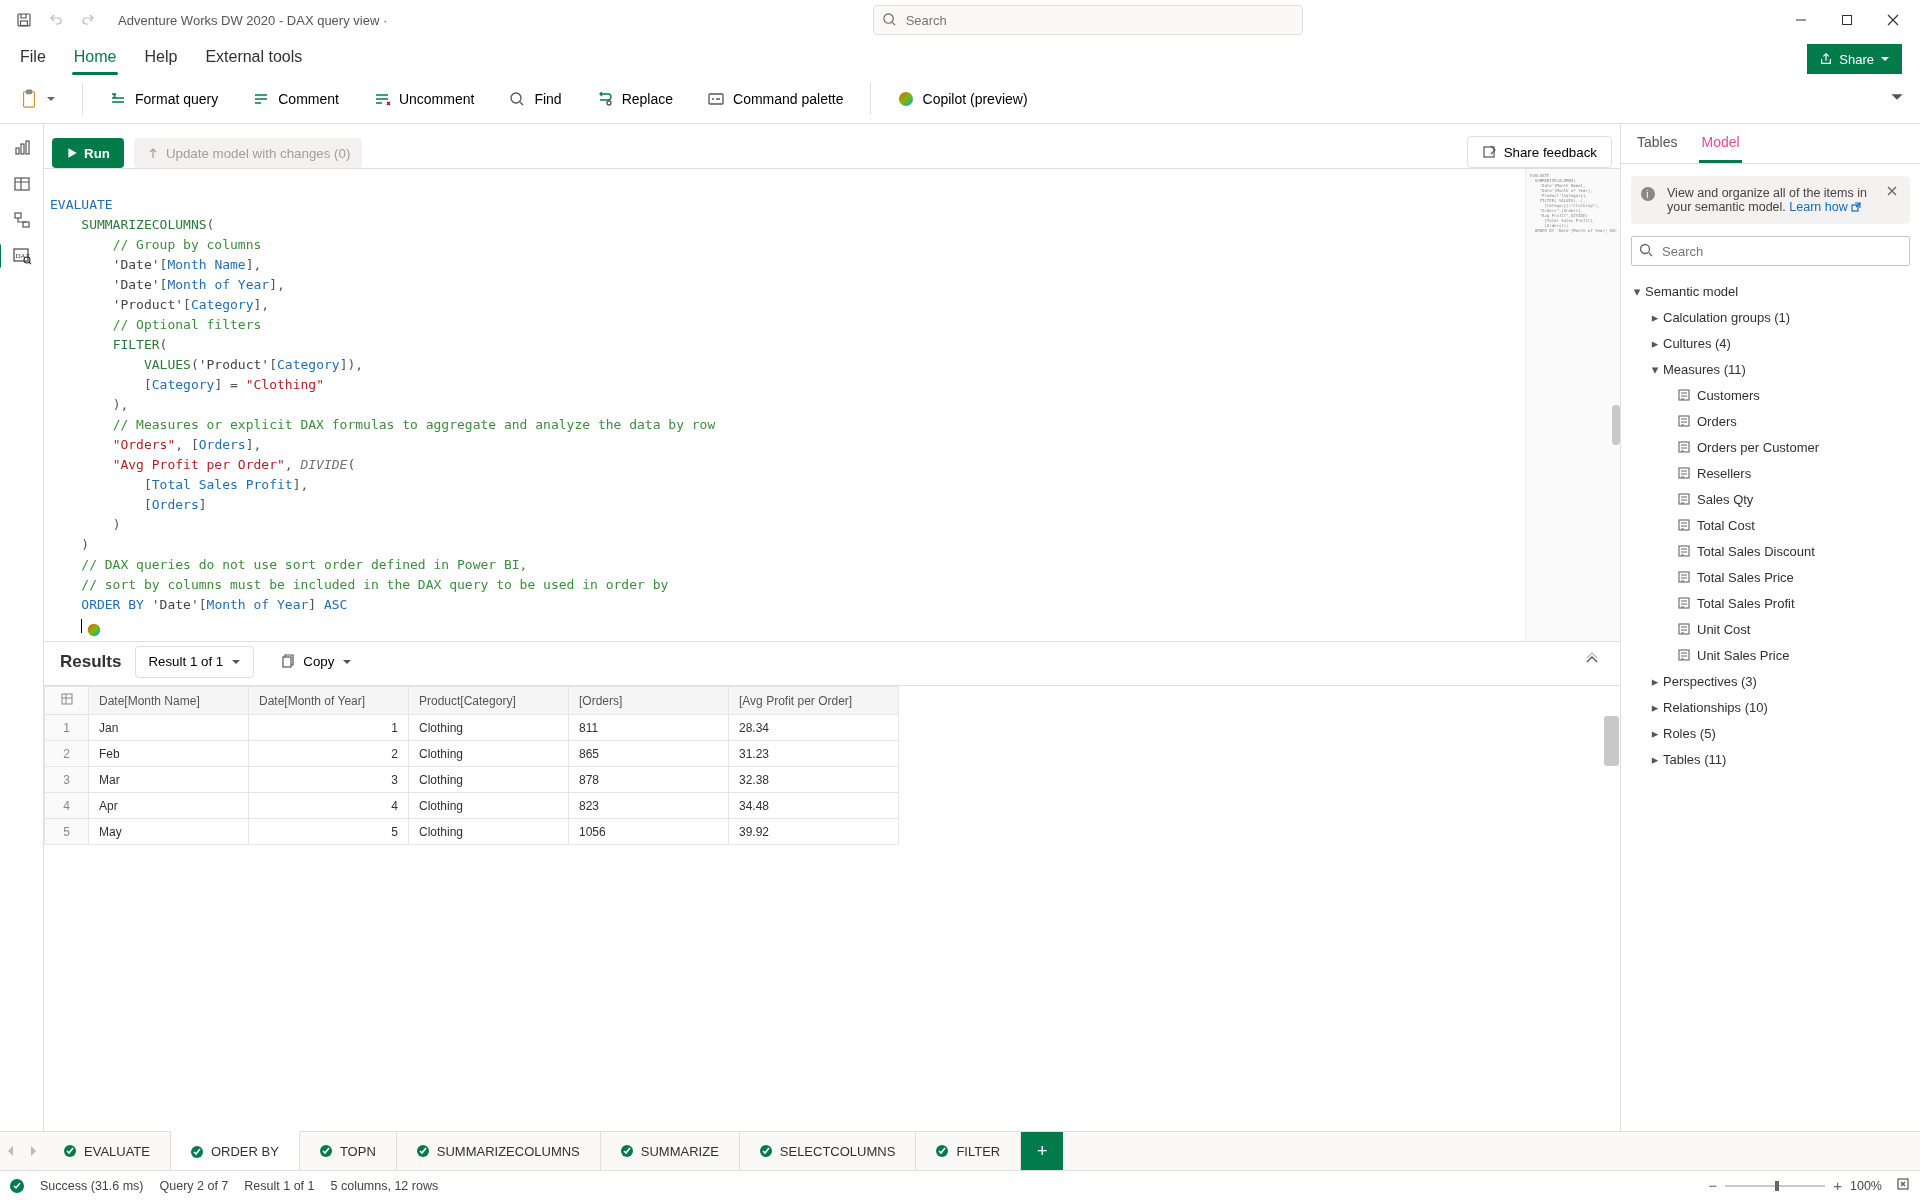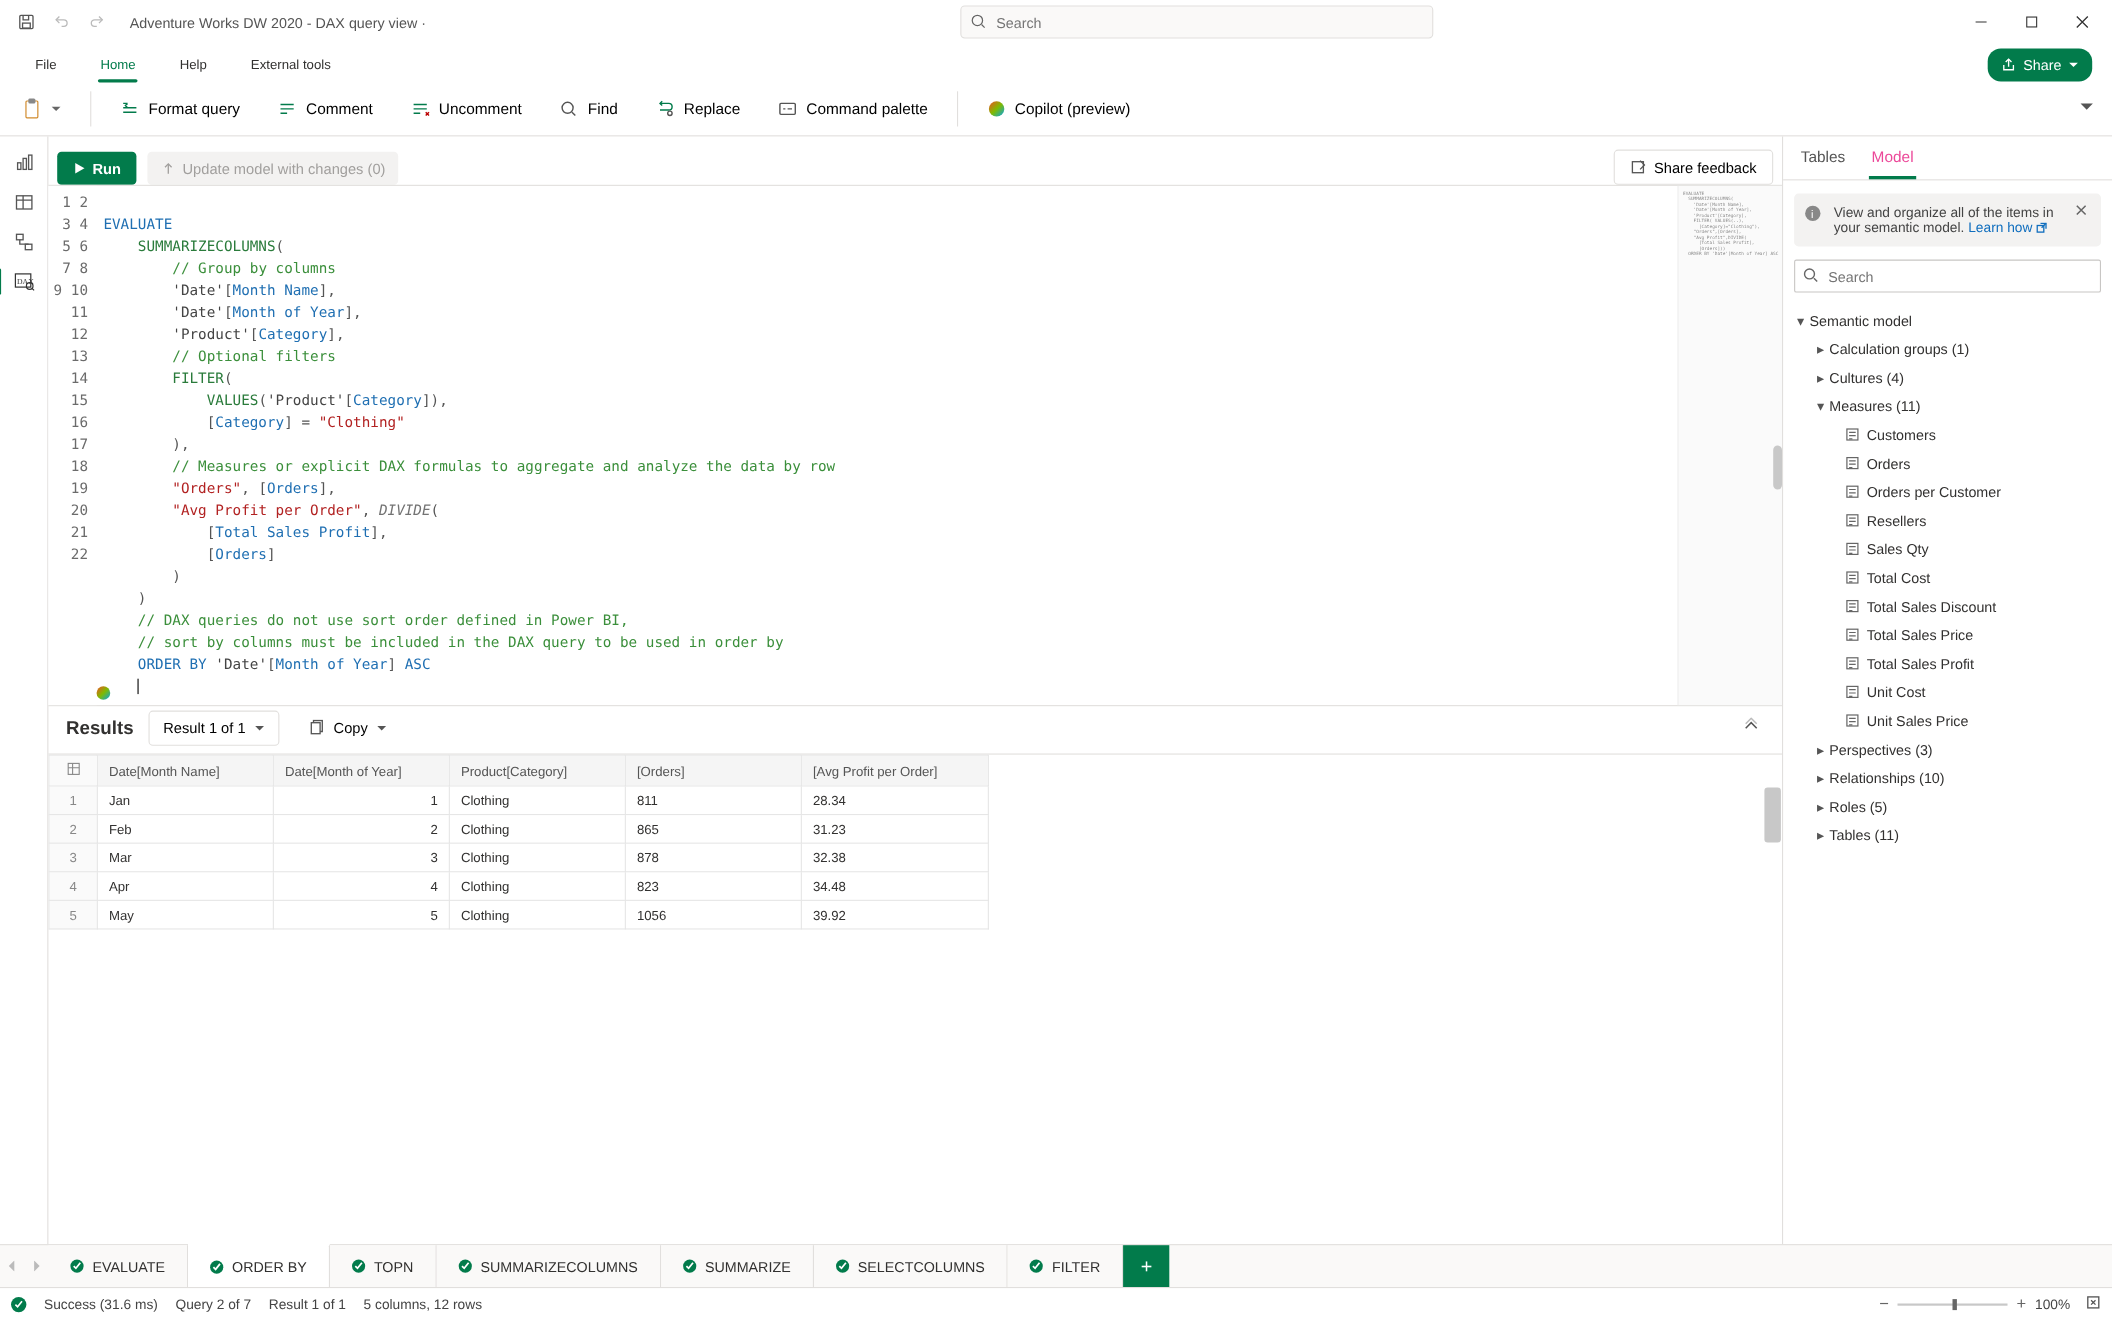--- a/index.html
+++ b/index.html
@@ -11,25 +11,25 @@
   .titlebar .qat button { background:none; border:none; width:28px; height:28px; display:flex; align-items:center; justify-content:center; border-radius:3px; cursor:pointer; color:#555;}
   .titlebar .title { padding:0 10px; font-size:13px; color:#555;}
   .titlebar .search { flex:0 0 auto; margin-left:auto; position:relative; width:430px; margin-right:auto;}
   .titlebar .search input { width:100%; height:30px; border:1px solid #e1dfdd; border-radius:4px; padding:0 10px 0 32px; font-size:13px; background:#faf9f8;}
   .titlebar .search .s-icon { position:absolute; left:9px; top:7px; color:#666;}
   .titlebar .win-ctrl { display:flex; margin-left:0px;}
   .titlebar .win-ctrl button{ width:46px; height:38px; background:none; border:none; display:flex; align-items:center; justify-content:center; cursor:pointer;}
   
   
   .menubar { height:34px; display:flex; align-items:flex-end; padding:0 18px; gap:24px; border:none;}
-  .menubar .m-item { padding:6px 2px 8px 2px; font-size:12px; cursor:pointer; position:relative;margin-left:12px;}
+  .menubar .m-item { padding:6px 2px 8px 2px; font-size:16px; cursor:pointer; position:relative;}
   .menubar .m-item.active { color:#027b4b;}
   .menubar .m-item.active::after{ content:""; position:absolute; left:0; right:0; bottom:-1px; height:3px; background:#027b4b; border-radius:2px;}
   .menubar .share { margin-left:auto;}
-  .menubar .share button { background:#027b4b; color:#fff; border:none; height:30px; padding:0 12px; border-radius:12px; display:flex; align-items:center; gap:6px; cursor:pointer; font-size:13px;}
+  .menubar .share button { background:#027b4b; color:#fff; border:none; height:30px; padding:0 12px; border-radius:0; display:flex; align-items:center; gap:6px; cursor:pointer; font-size:13px;}
   
   
   .ribbon { height:50px; display:flex; align-items:center; padding:0 12px; gap:18px; border-bottom:1px solid #e1dfdd; }
   .rib-btn { display:flex; align-items:center; gap:8px; padding:6px 8px; border-radius:4px; background:none; border:none; cursor:pointer; font-size:14px;}
   .rib-btn .ic { width:18px; height:18px; display:flex; align-items:center; justify-content:center; color:#027b4b;}
   .rib-sep { width:1px; height:32px; background:#e1dfdd;}
   .rib-expand{ margin-left:auto; padding:4px; background:none;border:none;cursor:pointer;}
   
   
   .main { display:flex; height: calc(100% - 40px - 34px - 50px - 39px - 30px);}
@@ -338,43 +338,20 @@
       <button class="fb-btn">
         <svg width="14" height="14" fill="none" stroke="#555" stroke-width="1.2">
             <rect x="2" y="2" width="10" height="10"></rect>
             <path d="M5 2l4 4-4 4" transform="translate(4 -1)"></path>
           </svg>
         <span>Share feedback</span>
       </button>
     </div>
 
     <div class="editor-wrap">
-      <div class="gutter">
-1
-2
-3
-4
-5
-6
-7
-8
-9
-10
-11
-12
-13
-14
-15
-16
-17
-18
-19
-20
-21
-22</div>
       <div class="code">
 <span class="tk-kw">EVALUATE</span>
     <span class="tk-func">SUMMARIZECOLUMNS</span><span class="tk-punct">(</span>
         <span class="tk-cmt">// Group by columns</span>
         <span class="tk-tbl">'Date'</span><span class="tk-punct">[</span><span class="tk-col">Month Name</span><span class="tk-punct">],</span>
         <span class="tk-tbl">'Date'</span><span class="tk-punct">[</span><span class="tk-col">Month of Year</span><span class="tk-punct">],</span>
         <span class="tk-tbl">'Product'</span><span class="tk-punct">[</span><span class="tk-col">Category</span><span class="tk-punct">],</span>
         <span class="tk-cmt">// Optional filters</span>
         <span class="tk-func">FILTER</span><span class="tk-punct">(</span>
             <span class="tk-func">VALUES</span><span class="tk-punct">(</span><span class="tk-tbl">'Product'</span><span class="tk-punct">[</span><span class="tk-col">Category</span><span class="tk-punct">]),</span>

